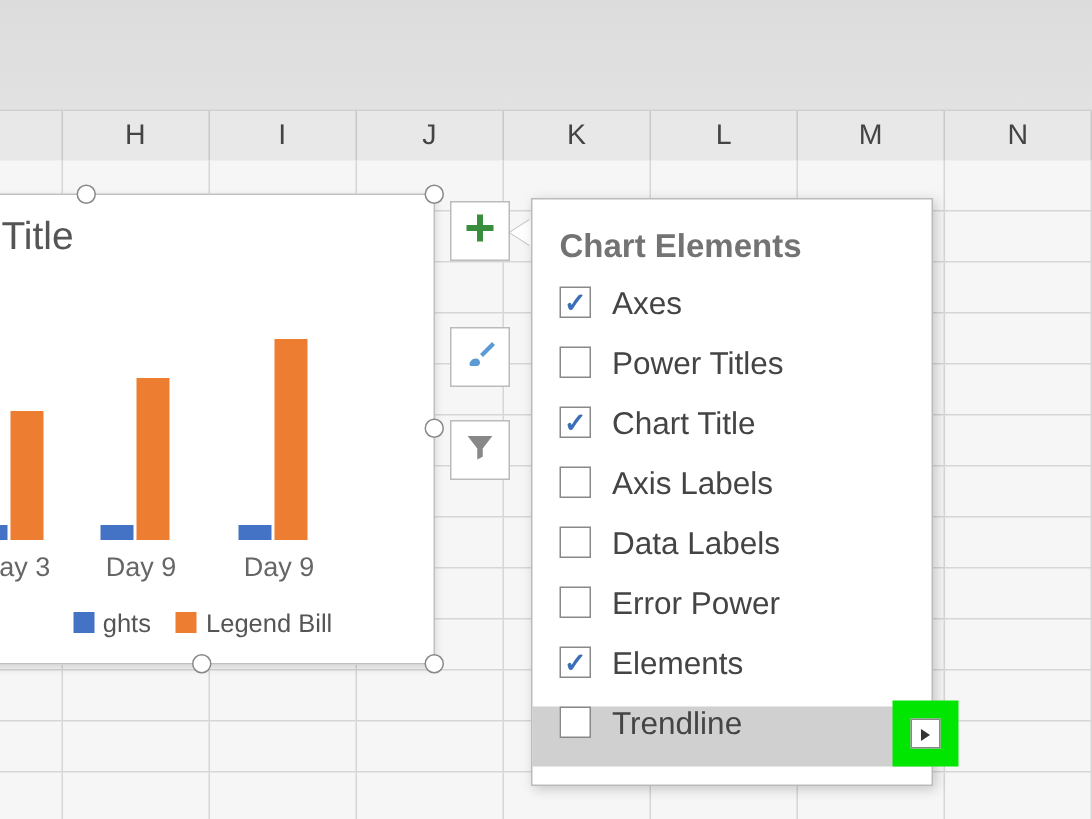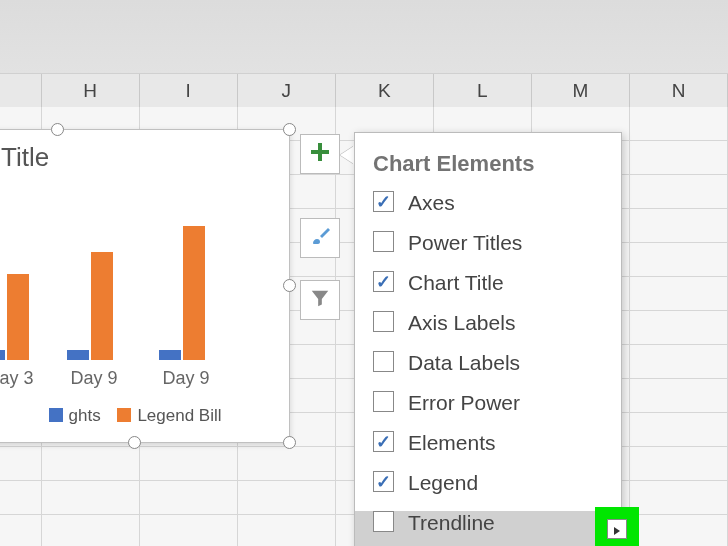--- a/index.html
+++ b/index.html
@@ -295,24 +295,20 @@
       <span class="cb"></span>
       <span>Data Labels</span>
     </li>
     <li class="panel-item">
       <span class="cb"></span>
       <span>Error Power</span>
     </li>
     <li class="panel-item">
       <span class="cb checked"></span>
       <span>Elements</span>
-    </li>
-    <li class="panel-item">
-      <span class="cb checked"></span>
-      <span>Legend</span>
     </li>
     <li class="panel-item hover">
       <span class="cb"></span>
       <span>Trendline</span>
       <span class="arrow-box">
         <span class="arrow-inner">
           <span>
             <svg width="8" height="10" viewBox="0 0 8 10">
                 <path d="M1 1l6 4-6 4z" fill="#333"></path>
               </svg>

